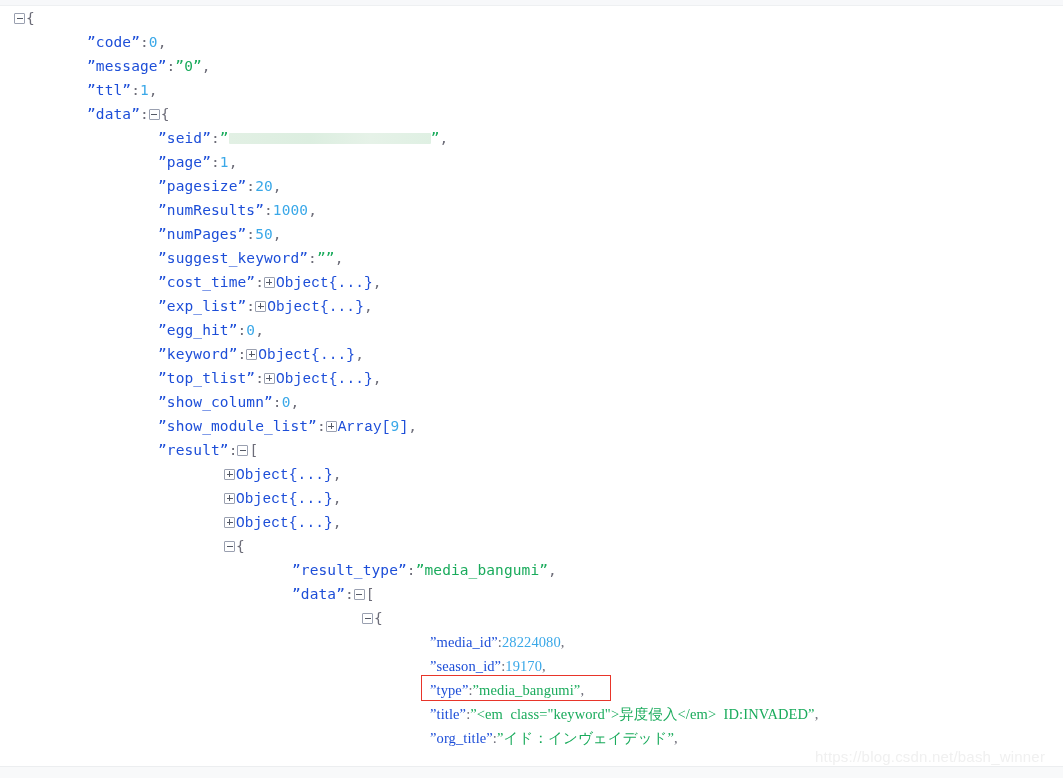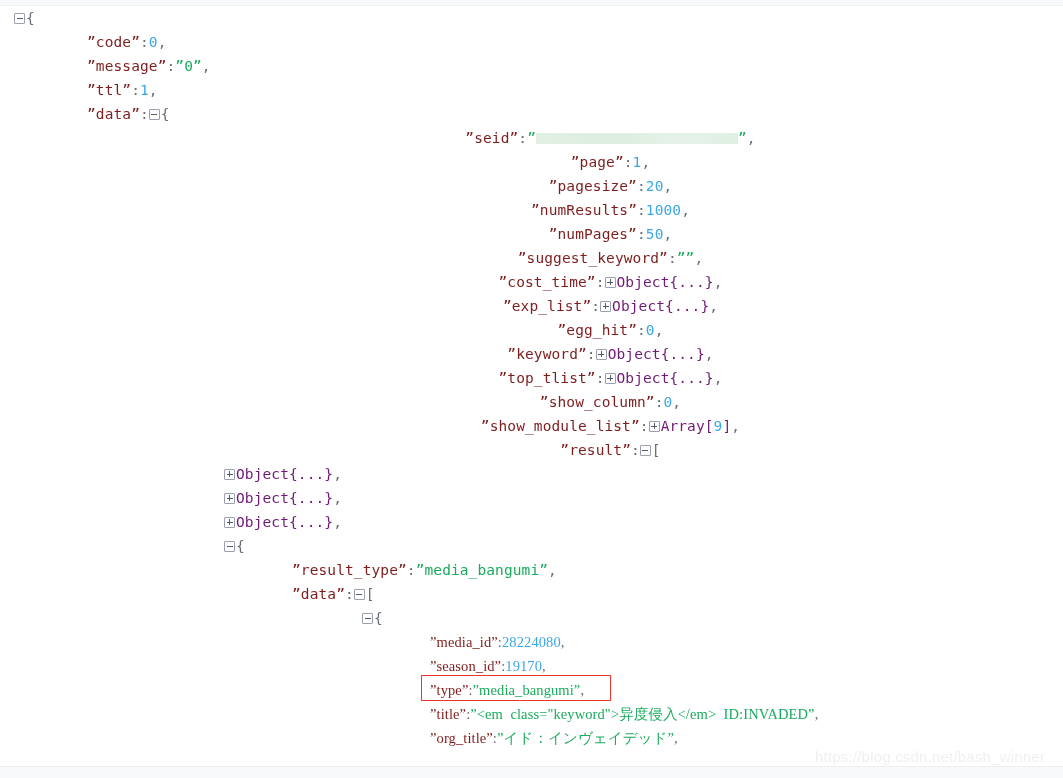--- a/index.html
+++ b/index.html
@@ -40,31 +40,31 @@
     height: 24px;
     line-height: 24px;
     font-size: 14.5px;
     white-space: pre;
     letter-spacing: 0.1px;
     position: relative;
   }
   
   .i0 { padding-left: 14px; }
   .i1 { padding-left: 87px; }
-  .i2 { padding-left: 158px; text-align: center; }
+  .i2 { padding-left: 158px; }
   .i3 { padding-left: 224px; }
   .i4 { padding-left: 292px; }
   .i5 { padding-left: 362px; }
   .i6 { padding-left: 430px; font-family: Liberation Serif, serif; }
 
-  .key   { color: #7f1d1d; }
+  .key   { color: #1d4ed8; }
   .str   { color: #1aab5c; }
   .num   { color: #3aa8e8; }
   .punct { color: #6c6c78; }
-  .gray  { color: #701a75; }
+  .gray  { color: #1d4ed8; font-family: Liberation Mono, monospace; }
 
   
   .toggle {
     display: inline-block;
     width: 11px;
     height: 11px;
     border: 1px solid #9aa0b0;
     border-radius: 1px;
     position: relative;
     vertical-align: middle;

